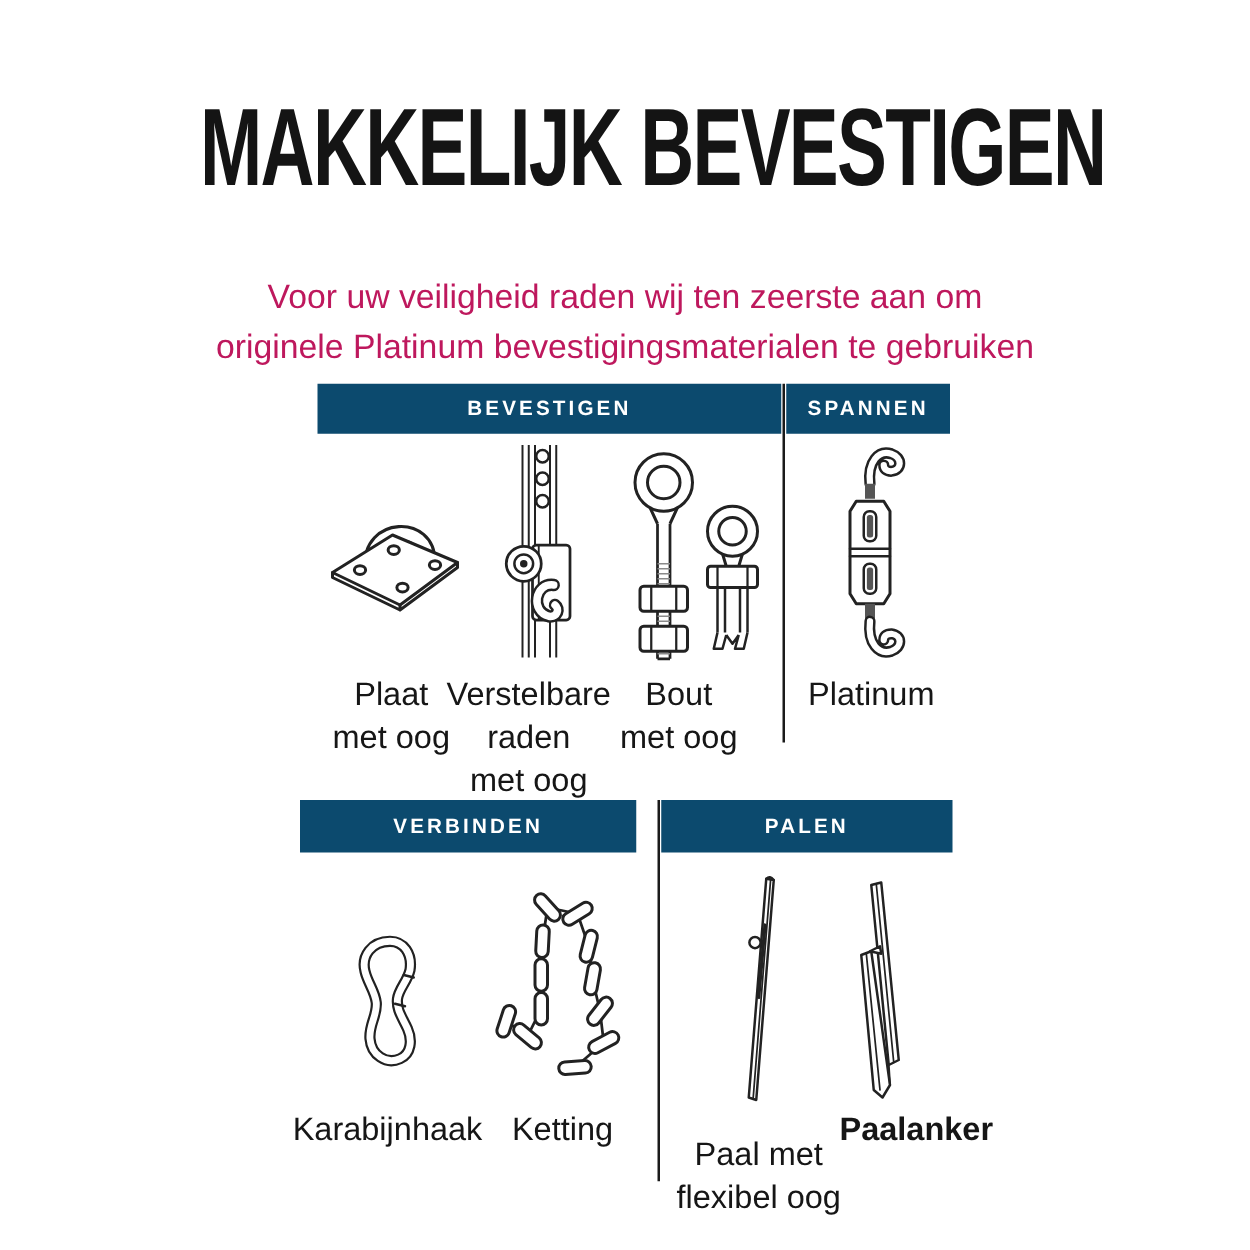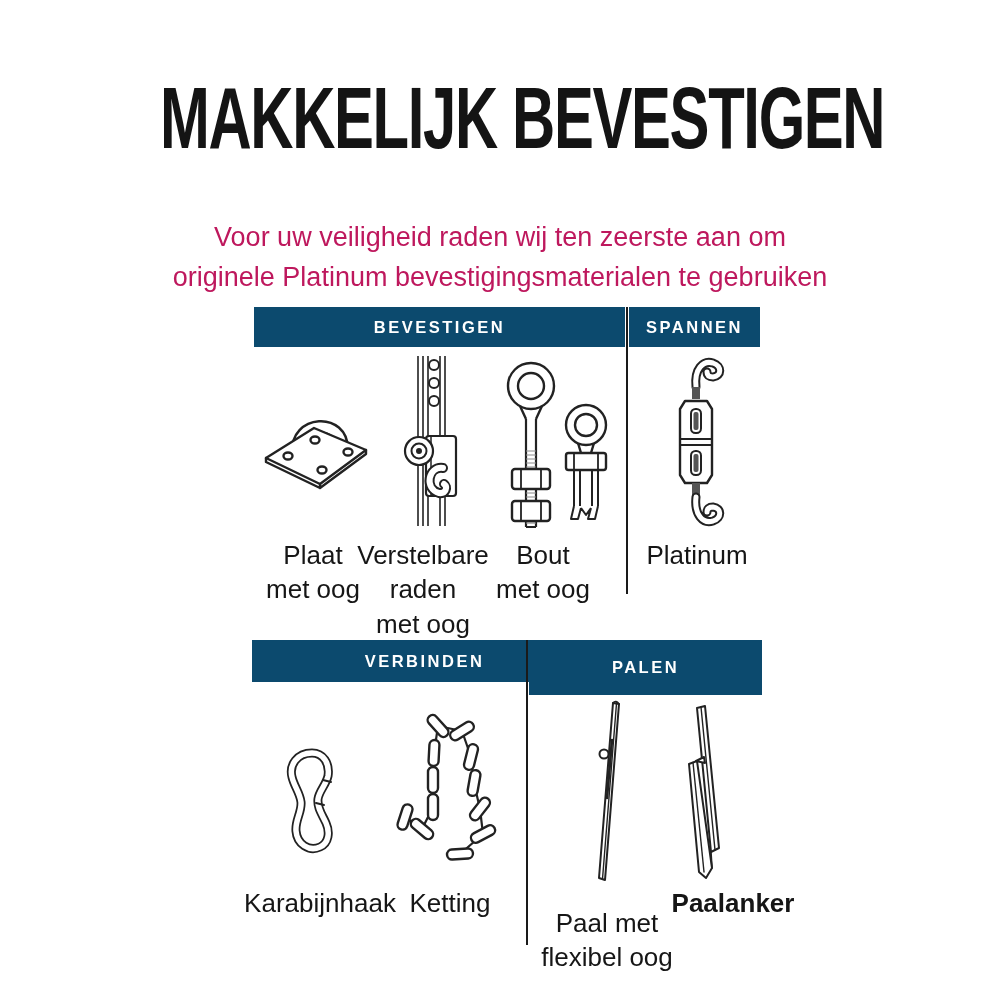--- a/index.html
+++ b/index.html
@@ -118,24 +118,24 @@
 
   <div class="abs item-label" style="left:223px;top:538px;width:180px;text-align:center;">Plaat
 met oog</div>
   <div class="abs item-label" style="left:323px;top:538px;width:200px;">Verstelbare
 raden
 met oog</div>
   <div class="abs item-label" style="left:453px;top:538px;width:180px;">Bout
 met oog</div>
   <div class="abs item-label" style="left:607px;top:538px;width:180px;">Platinum</div>
 
-  <div class="abs hdr" style="left:252px;top:640px;width:269px;height:42px;padding-left:38px;">
+  <div class="abs hdr" style="left:240px;top:640px;width:269px;height:42px;">
     <span>VERBINDEN</span>
   </div>
-  <div class="abs hdr" style="left:529px;top:640px;width:233px;height:55px;">
+  <div class="abs hdr" style="left:529px;top:640px;width:233px;height:42px;">
     <span>PALEN</span>
   </div>
   <div class="abs vline" style="left:526px;top:640px;height:305px;"></div>
 
   <div class="abs icon-box" style="left:278px;top:746px;width:72px;height:112px;">
     <svg viewBox="0 0 72 112" fill="none" stroke-linejoin="round" stroke-linecap="round">
       <path d="M34,7 C19,7 11,19 14,31 C16,40 22,47 23,56 C24,66 17,74 18,85 C19,98 31,106 42,101 C51,97 52,86 48,77 C44,68 39,62 40,53 C41,45 48,39 50,30 C52,17 45,7 34,7 Z" stroke="#222" stroke-width="9"></path>
       <path d="M34,7 C19,7 11,19 14,31 C16,40 22,47 23,56 C24,66 17,74 18,85 C19,98 31,106 42,101 C51,97 52,86 48,77 C44,68 39,62 40,53 C41,45 48,39 50,30 C52,17 45,7 34,7 Z" stroke="#fff" stroke-width="5.5"></path>
       <path d="M45,34 L53,36 M38,57 L46,59" stroke="#222" stroke-width="2"></path>
     </svg>
@@ -199,19 +199,19 @@
     <svg viewBox="0 0 78 180" fill="none" stroke="#222" stroke-width="2" stroke-linejoin="round" stroke-linecap="round">
       <path d="M45,6 L53,4 L67,146 L59,150 Z" fill="#fff"></path>
       <path d="M49,5 L63,148" stroke-width="1.4"></path>
       <path d="M37,62 L45,59 L60,166 L54,176 L47,170 Z" fill="#fff"></path>
       <path d="M41,60.5 L52,170" stroke-width="1.4"></path>
       <path d="M44,59 L52,55 L53,61 Z" fill="#fff"></path>
       <path d="M59,150 L60,166" stroke-width="1.6"></path>
     </svg>
   </div>
 
-  <div class="abs item-label" style="left:230px;top:886px;width:180px;">Karabijnhaak</div>
+  <div class="abs item-label" style="left:220px;top:886px;width:180px;">Karabijnhaak</div>
   <div class="abs item-label" style="left:360px;top:886px;width:180px;">Ketting</div>
   <div class="abs item-label" style="left:512px;top:886px;width:190px;margin-top:20px;">Paal met
 flexibel oog</div>
   <div class="abs item-label" style="left:643px;top:886px;width:180px;font-weight:bold;">Paalanker</div>
 
 </div>
 
 </body></html>

